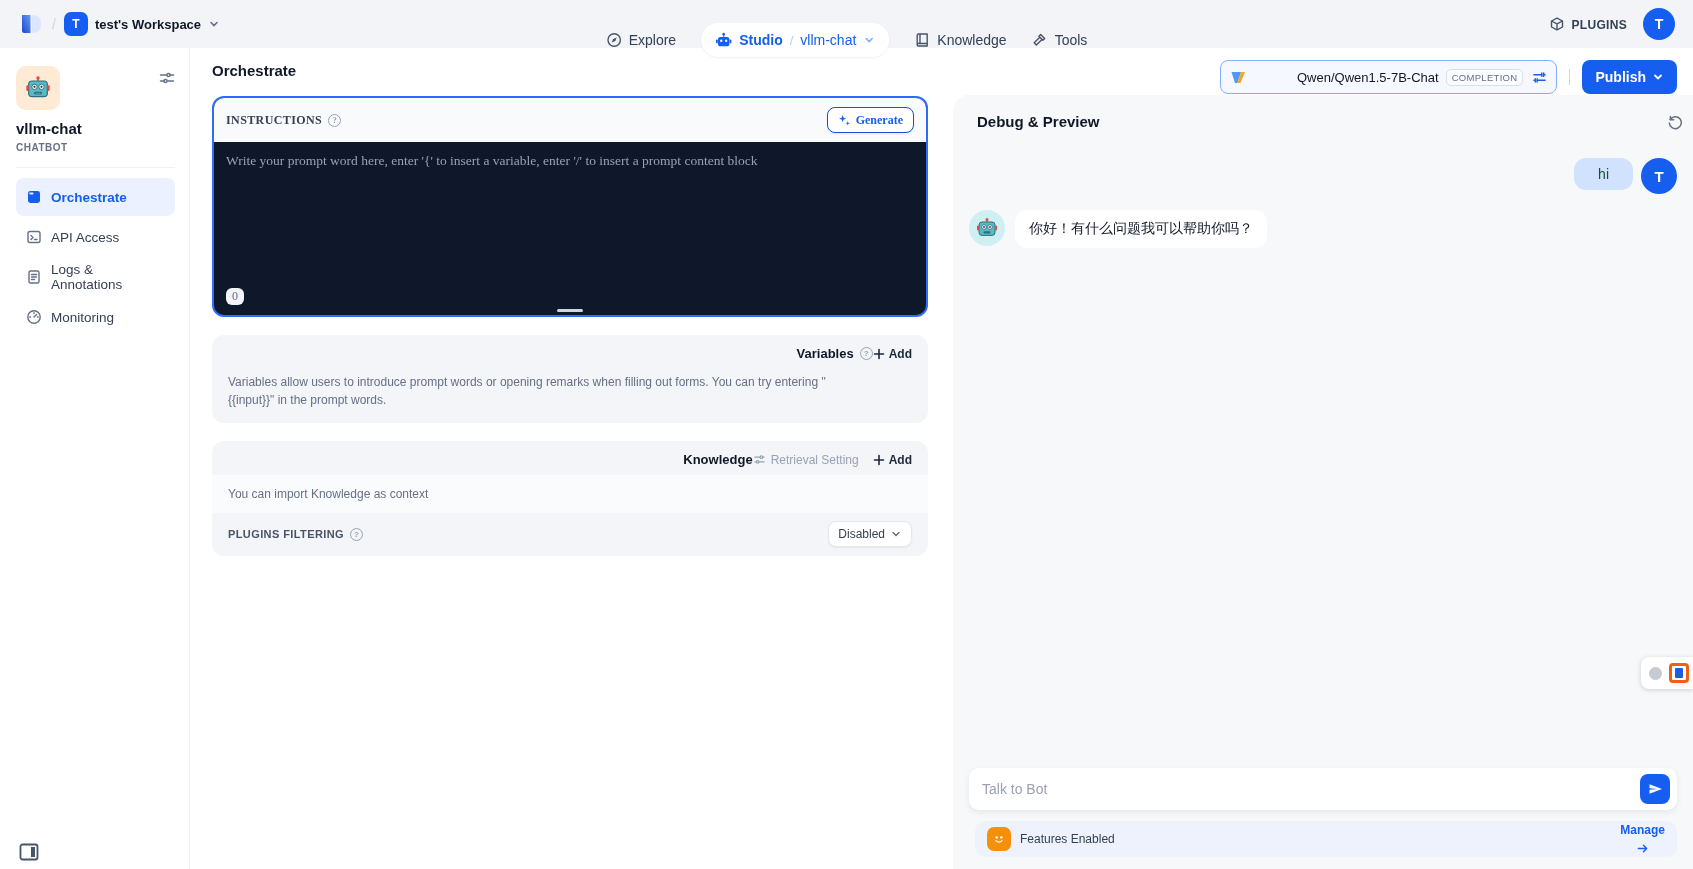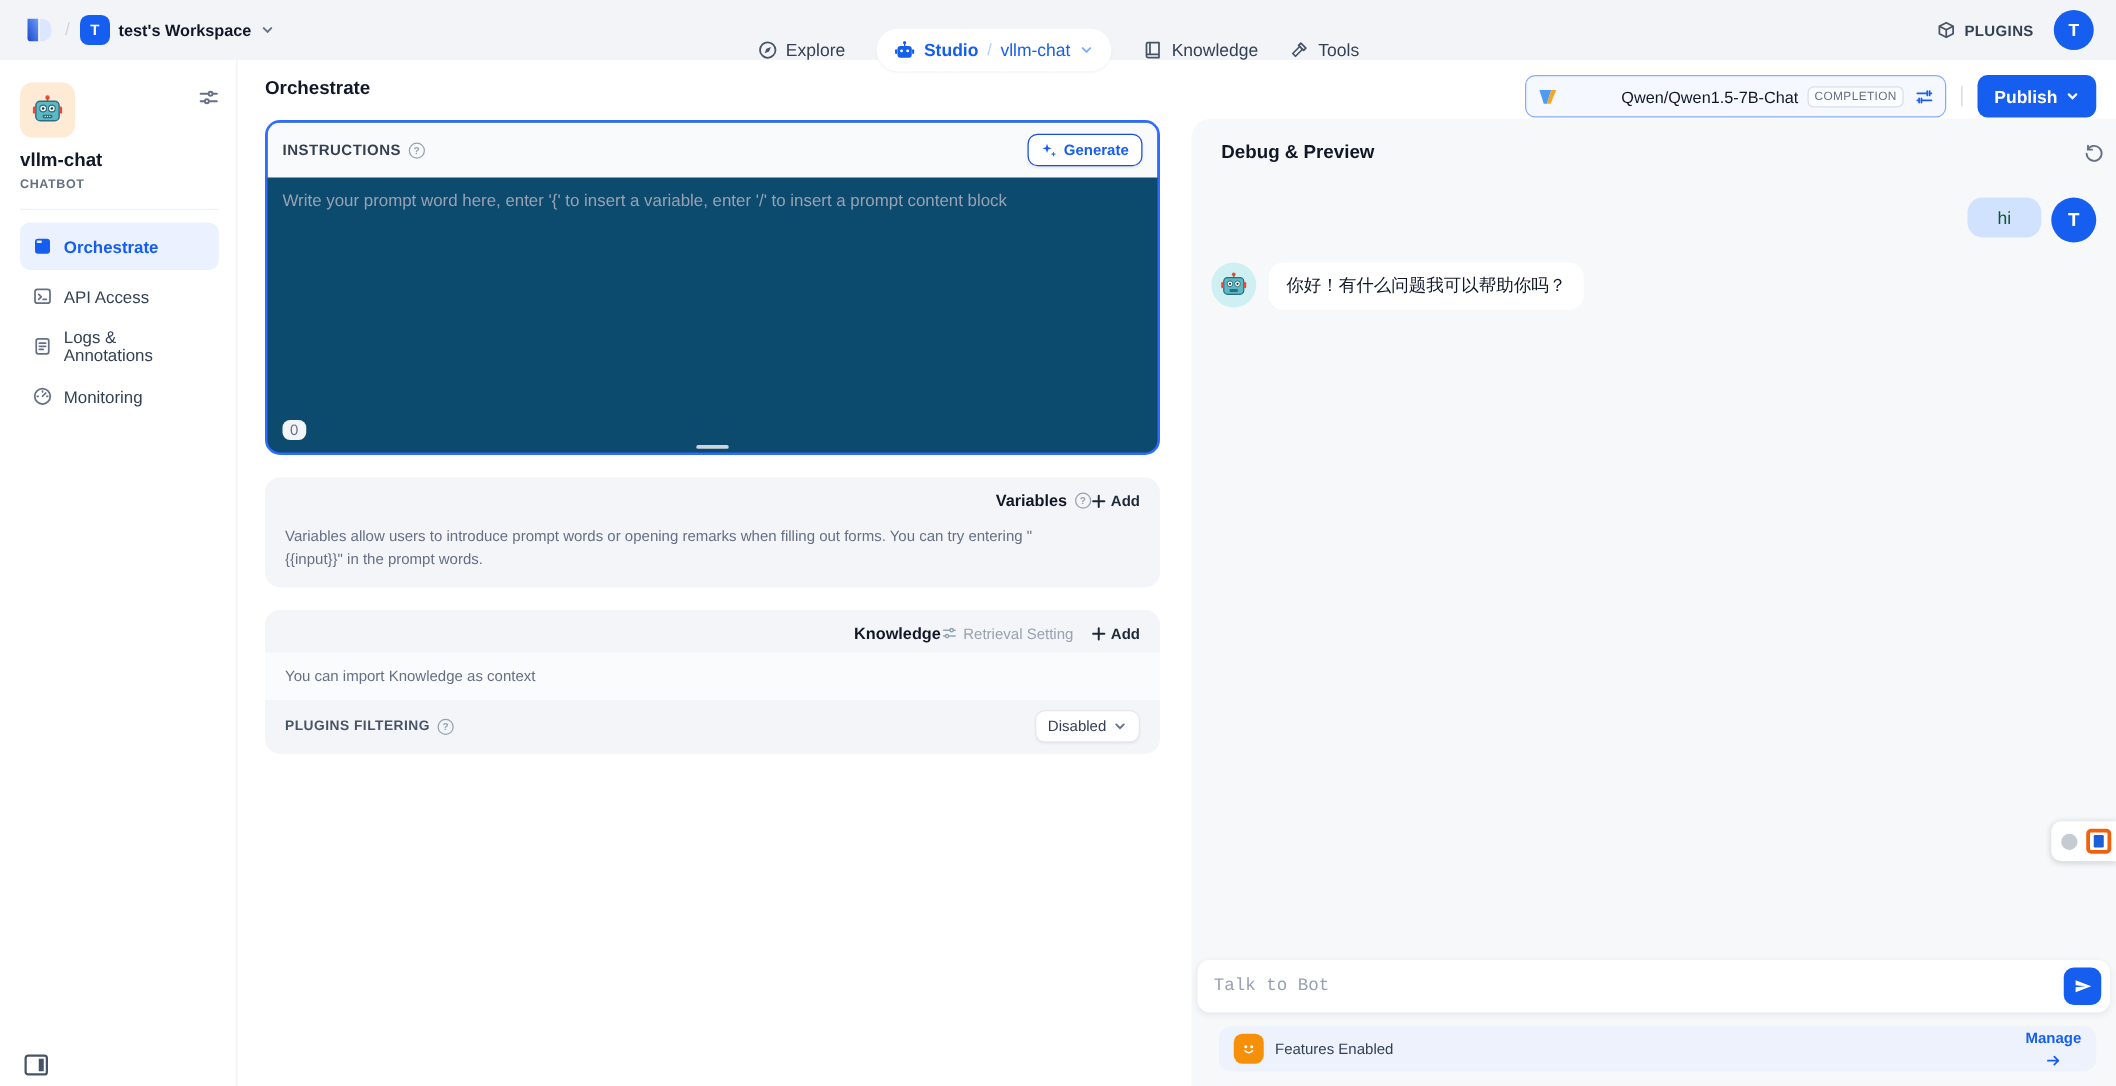--- a/index.html
+++ b/index.html
@@ -53,22 +53,22 @@
     padding:0 10px; font-size:13.5px; font-weight:500; color:#344054; cursor:pointer; margin-bottom:2px; }
   .snav-item .sicon { width:16px; height:16px; color:#667085; flex:0 0 16px; }
   .snav-item.active { background:#EBF1FF; color:#155EEF; font-weight:600; }
   .snav-item.active .sicon { color:#155EEF; }
   .collapse-btn { position:absolute; left:19px; bottom:8px; width:20px; height:18px; color:#475467; cursor:pointer; }
 
   
   .config-col { width:763px; padding:14px 25px 0 22px; }
   .page-title { font-size:15px; font-weight:700; color:#101828; }
 
-  .instructions-card { margin-top:17px; height:268px; background:#0c4a6e; border:2px solid #2E6BFF;
-    border-radius:12px; position:relative; display:flex; flex-direction:column; overflow:hidden; }
+  .instructions-card { margin-top:17px; height:221px; background:#0f172a; border:2px solid #2E6BFF;
+    border-radius:12px; position:relative; display:flex; flex-direction:column; overflow:hidden;font-family:Liberation Serif, serif; }
   .instr-head { background:#F9FAFB; padding:9px 12px; display:flex; align-items:center;
     justify-content:space-between; }
   .instr-title-wrap { display:flex; align-items:center; gap:6px; }
   .instr-title { font-size:12px; font-weight:700; color:#344054; letter-spacing:.4px; }
   .help { width:13px; height:13px; border:1.3px solid #98A2B3; border-radius:50%; color:#98A2B3;
     font-size:8px; font-weight:700; display:inline-flex; align-items:center; justify-content:center; cursor:pointer; }
   .help::after { content:"?"; }
   .gen-btn { background:#fff; border:1px solid #1d4ed8; border-radius:8px; height:26px; padding:0 10px;
     display:flex; align-items:center; gap:5px; box-shadow:0 1px 2px rgba(16,24,40,.08); cursor:pointer; }
   .gen-btn .gicon { width:13px; height:13px; color:#155EEF; }
@@ -131,21 +131,21 @@
   .bubble-bot { background:#fff; border-radius:12px; padding:10px 14px; font-size:14px; color:#101828; }
 
   .floating-widget { position:absolute; right:0; top:562px; height:32px; width:52px;
     background:#fff; border-radius:8px 0 0 8px; box-shadow:0 1px 5px rgba(16,24,40,.18);
     display:flex; align-items:center; gap:7px; padding-left:8px; overflow:hidden; cursor:pointer; }
   .fw-dot { width:13px; height:13px; border-radius:50%; background:#C6CAD1; flex:0 0 13px; }
   .fw-orange { width:20px; height:20px; border:3px solid #F2600C; border-radius:4px;
     background:#fff; flex:0 0 20px; display:flex; align-items:center; justify-content:center; }
   .fw-orange-in { width:8px; height:10px; background:#1B5FD8; border-radius:1px; }
 
-  .chat-input-row { position:relative; margin:0 5px;font-family:Liberation Mono, monospace; }
+  .chat-input-row { position:relative; margin:0 16px; }
   .chat-input { width:100%; height:42px; background:#fff; border:0; border-radius:10px;
     box-shadow:0 2px 6px rgba(16,24,40,.08); padding:0 52px 0 13px; font-size:14px;
     font-family:inherit; color:#101828; outline:none; }
   .chat-input::placeholder { color:#98A2B3; }
   .send-btn { position:absolute; right:7px; top:6px; width:30px; height:30px; border-radius:8px;
     background:#155EEF; display:flex; align-items:center; justify-content:center; cursor:pointer; }
   .send-btn svg { width:16px; height:16px; }
 
   .features-bar { margin:11px 16px 12px 22px; background:#EDF2FC; border-radius:10px; height:36px;
     display:flex; align-items:center; justify-content:space-between; padding:0 12px; }

